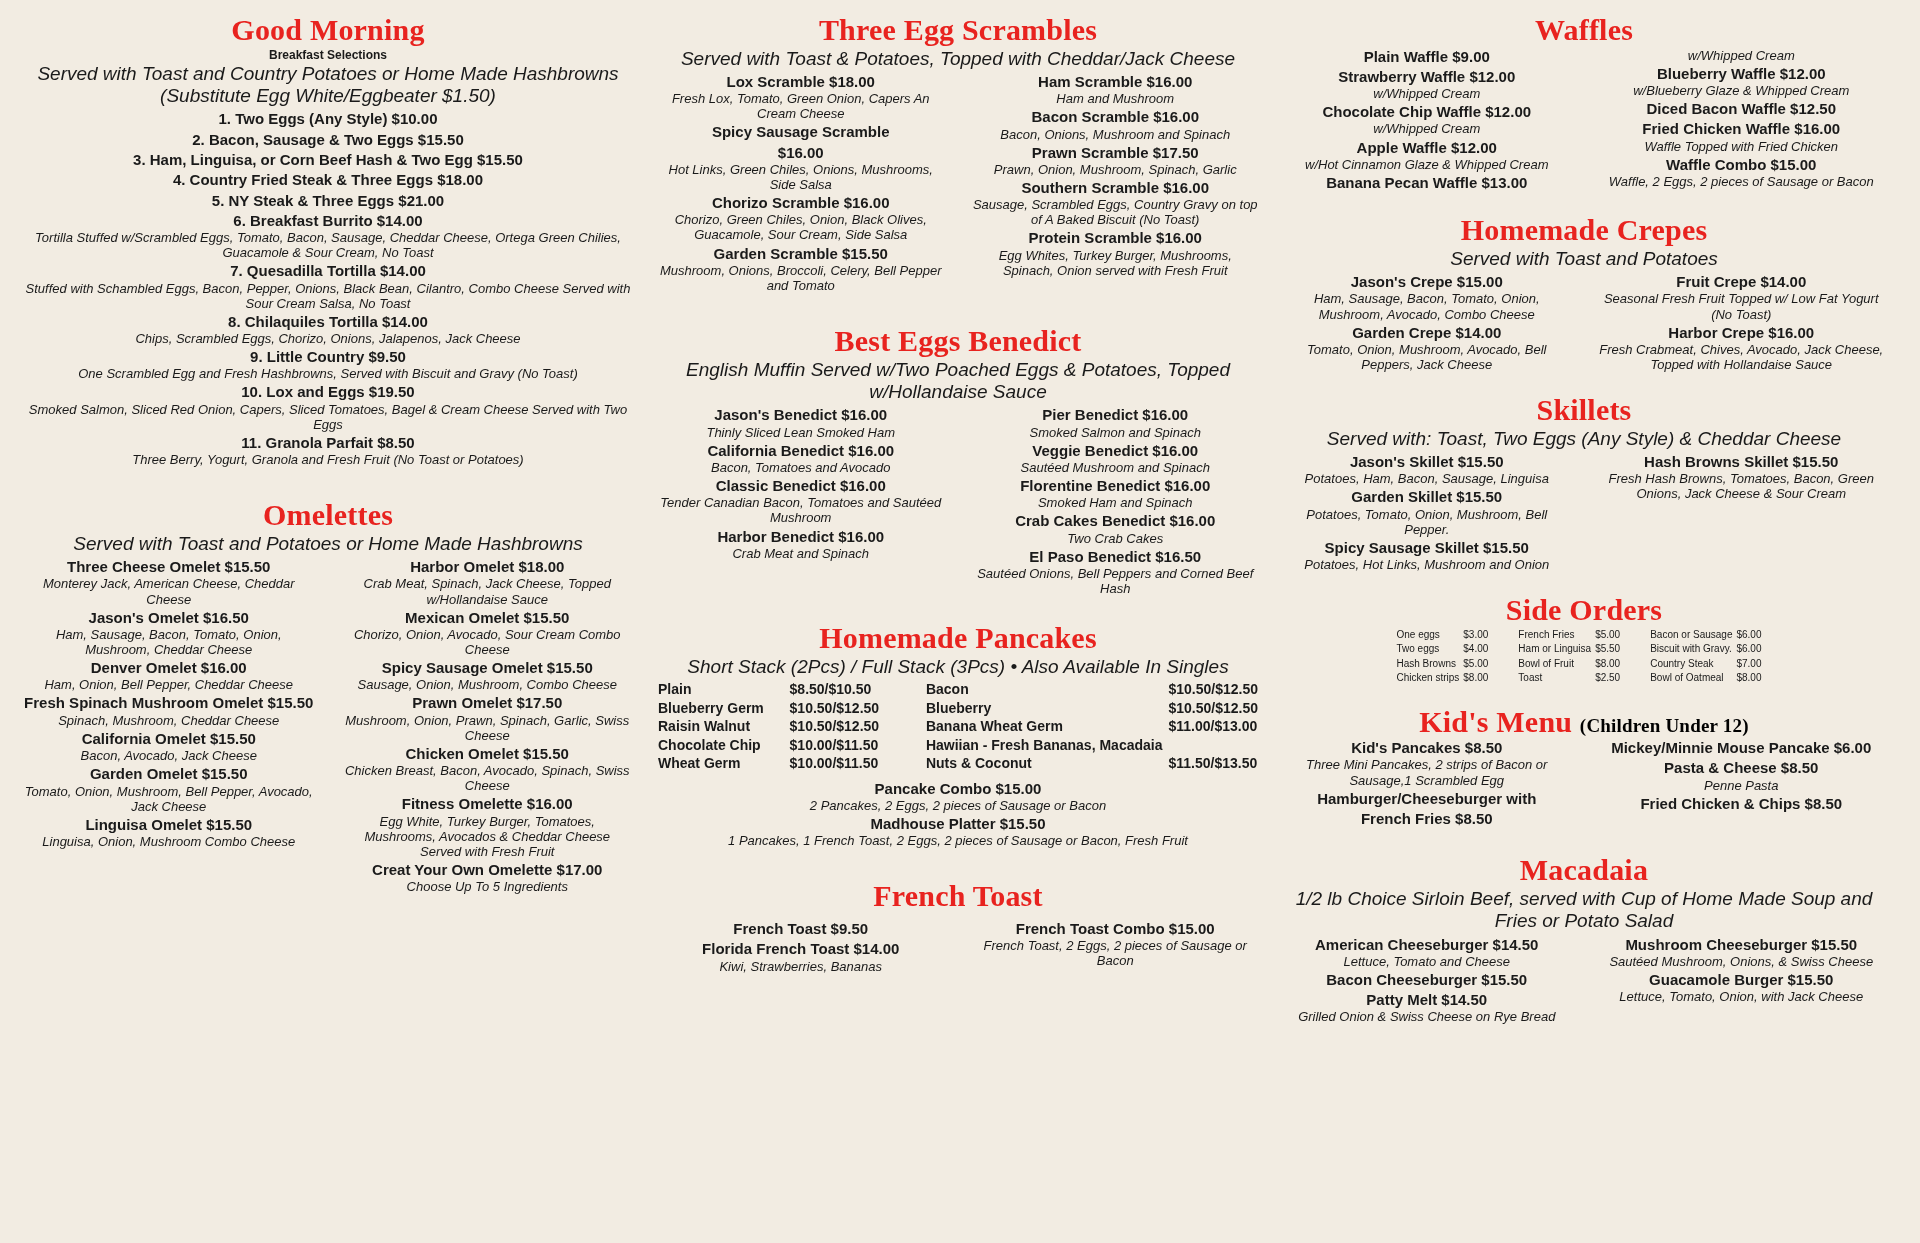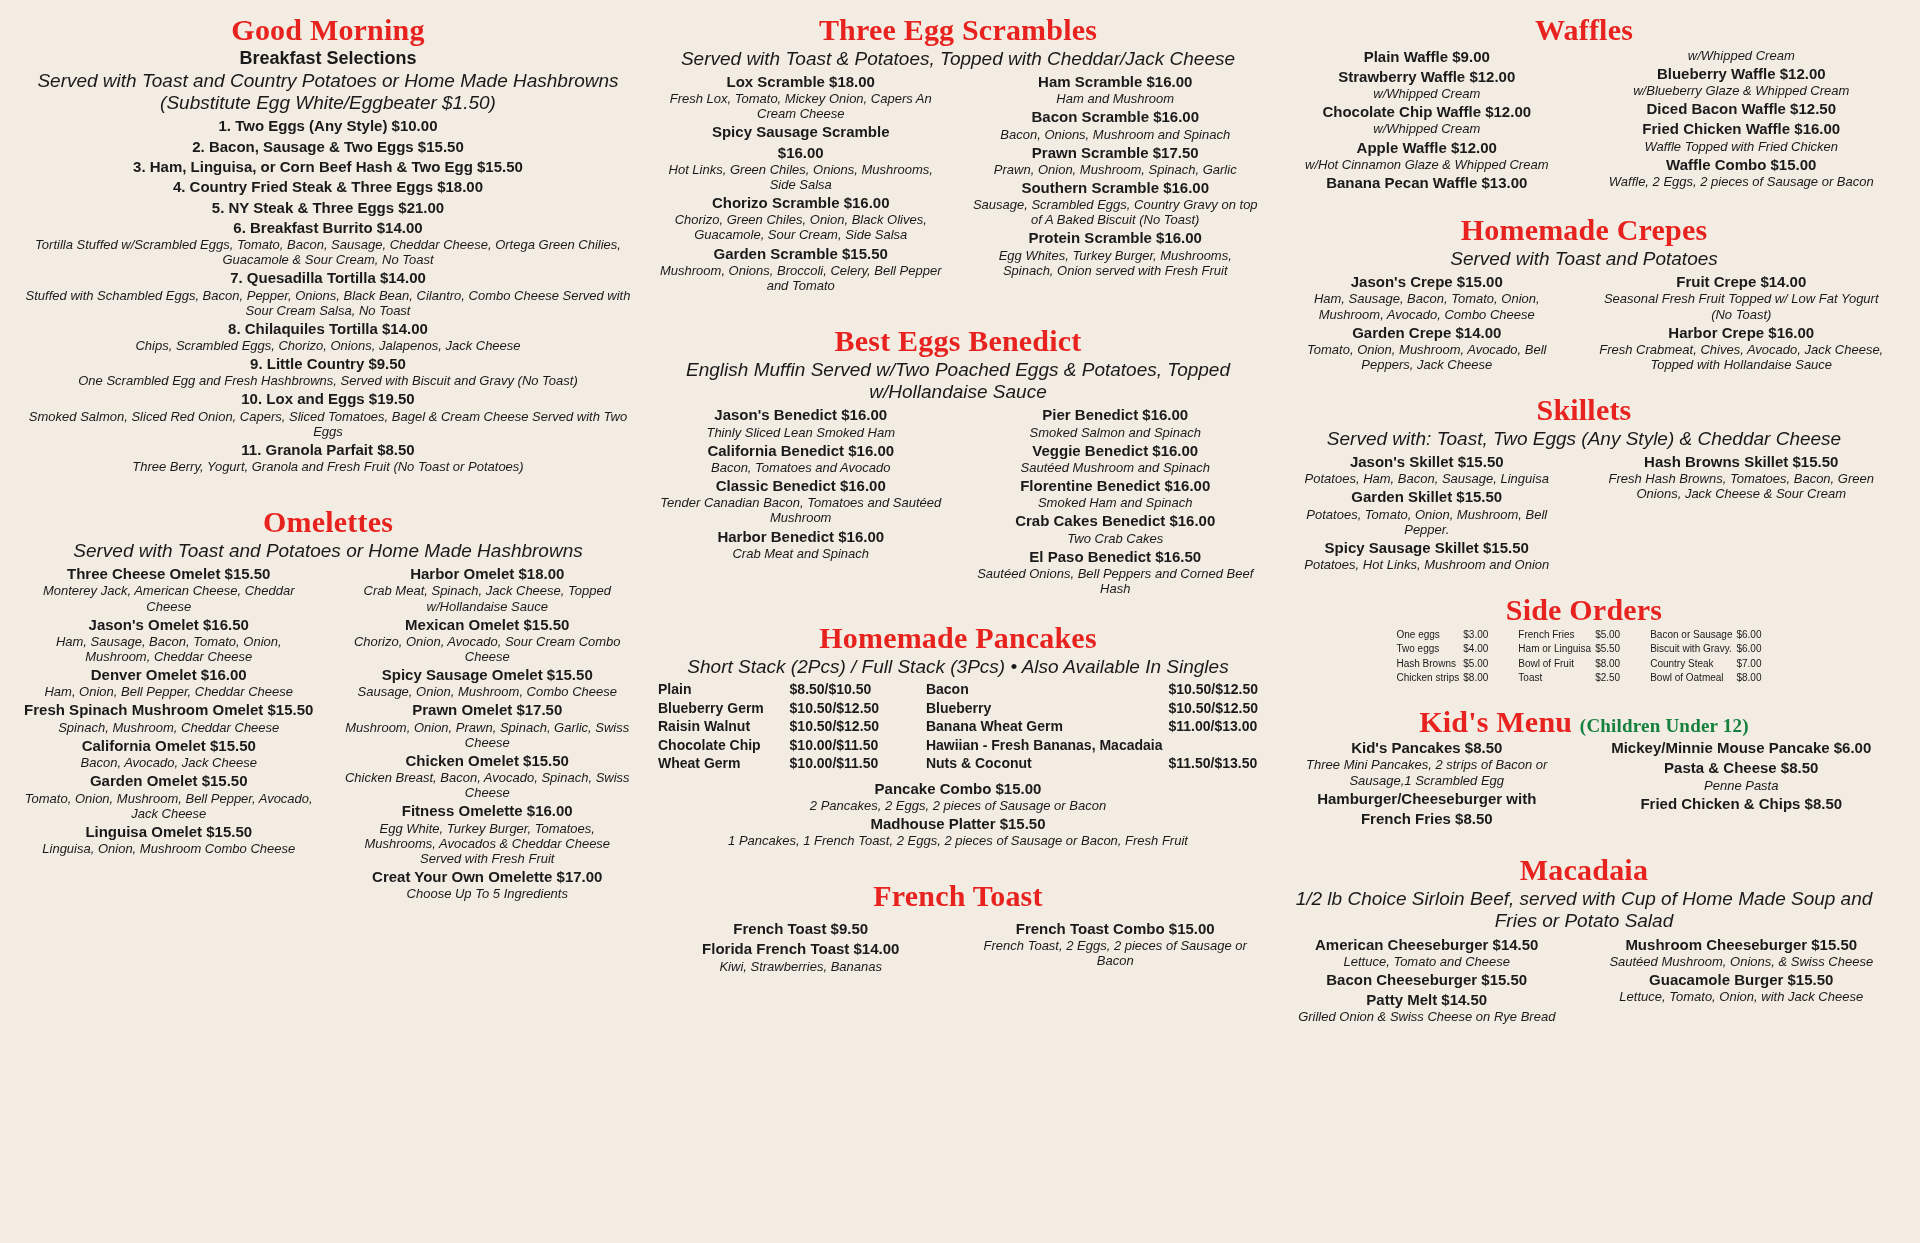--- a/index.html
+++ b/index.html
@@ -29,21 +29,21 @@
     font-weight:bold;
     font-size:30px;
     text-align:center;
     line-height:1.05;
     margin:0 0 2px 0;
     letter-spacing:.2px;
   }
   .sect-sub{
     text-align:center;
     font-weight:bold;
-    font-size:18px;
+    font-size:12px;
     margin:1px 0 1px 0;
   }
   .sect-note{
     text-align:center;
     font-style:italic;
     font-size:19px;
     line-height:1.18;
     margin:0 0 3px 0;
   }
   .item{text-align:center;margin-bottom:2px;}
@@ -66,21 +66,21 @@
   
   .plist{width:100%;border-collapse:collapse;font-size:14px;}
   .plist td{padding:0 0 1px 0;vertical-align:top;line-height:1.25;}
   .plist .nm{font-weight:bold;text-align:left;white-space:nowrap;}
   .plist .pr{font-weight:bold;text-align:left;white-space:nowrap;padding-left:6px;}
 
   .sides{display:flex;gap:20px;justify-content:center;font-size:10px;}
   .sides table{border-collapse:collapse;}
   .sides td{padding:0 4px 1px 0;line-height:1.35;white-space:nowrap;}
   .sides td.p{text-align:right;padding-right:10px;}
-  .kidsmenu-title small{font-size:19px;color:#15803d;}
+  .kidsmenu-title small{font-size:19px;color:#000000;}
   .sp6{height:6px;}
   .sp10{height:10px;}
   .sp14{height:14px;}
   .sp20{height:20px;}
 </style>
 </head>
 <body>
 
 <div class="page">
 
@@ -205,21 +205,21 @@
 
   <div class="col c2">
 
     <div class="sect">
       <div class="sect-title">Three Egg Scrambles</div>
       <div class="sect-note">Served with Toast &amp; Potatoes, Topped with Cheddar/Jack Cheese</div>
       <div class="two">
         <div>
           <div class="item">
             <div class="item-name">Lox Scramble   $18.00</div>
-            <div class="item-desc">Fresh Lox, Tomato, Mickey Onion, Capers An Cream Cheese</div>
+            <div class="item-desc">Fresh Lox, Tomato, Green Onion, Capers An Cream Cheese</div>
           </div>
           <div class="item">
             <div class="item-name">Spicy Sausage Scramble</div>
           </div>
           <div class="item">
             <div class="item-name">$16.00</div>
             <div class="item-desc">Hot Links, Green Chiles, Onions, Mushrooms, Side Salsa</div>
           </div>
           <div class="item">
             <div class="item-name">Chorizo Scramble   $16.00</div>

